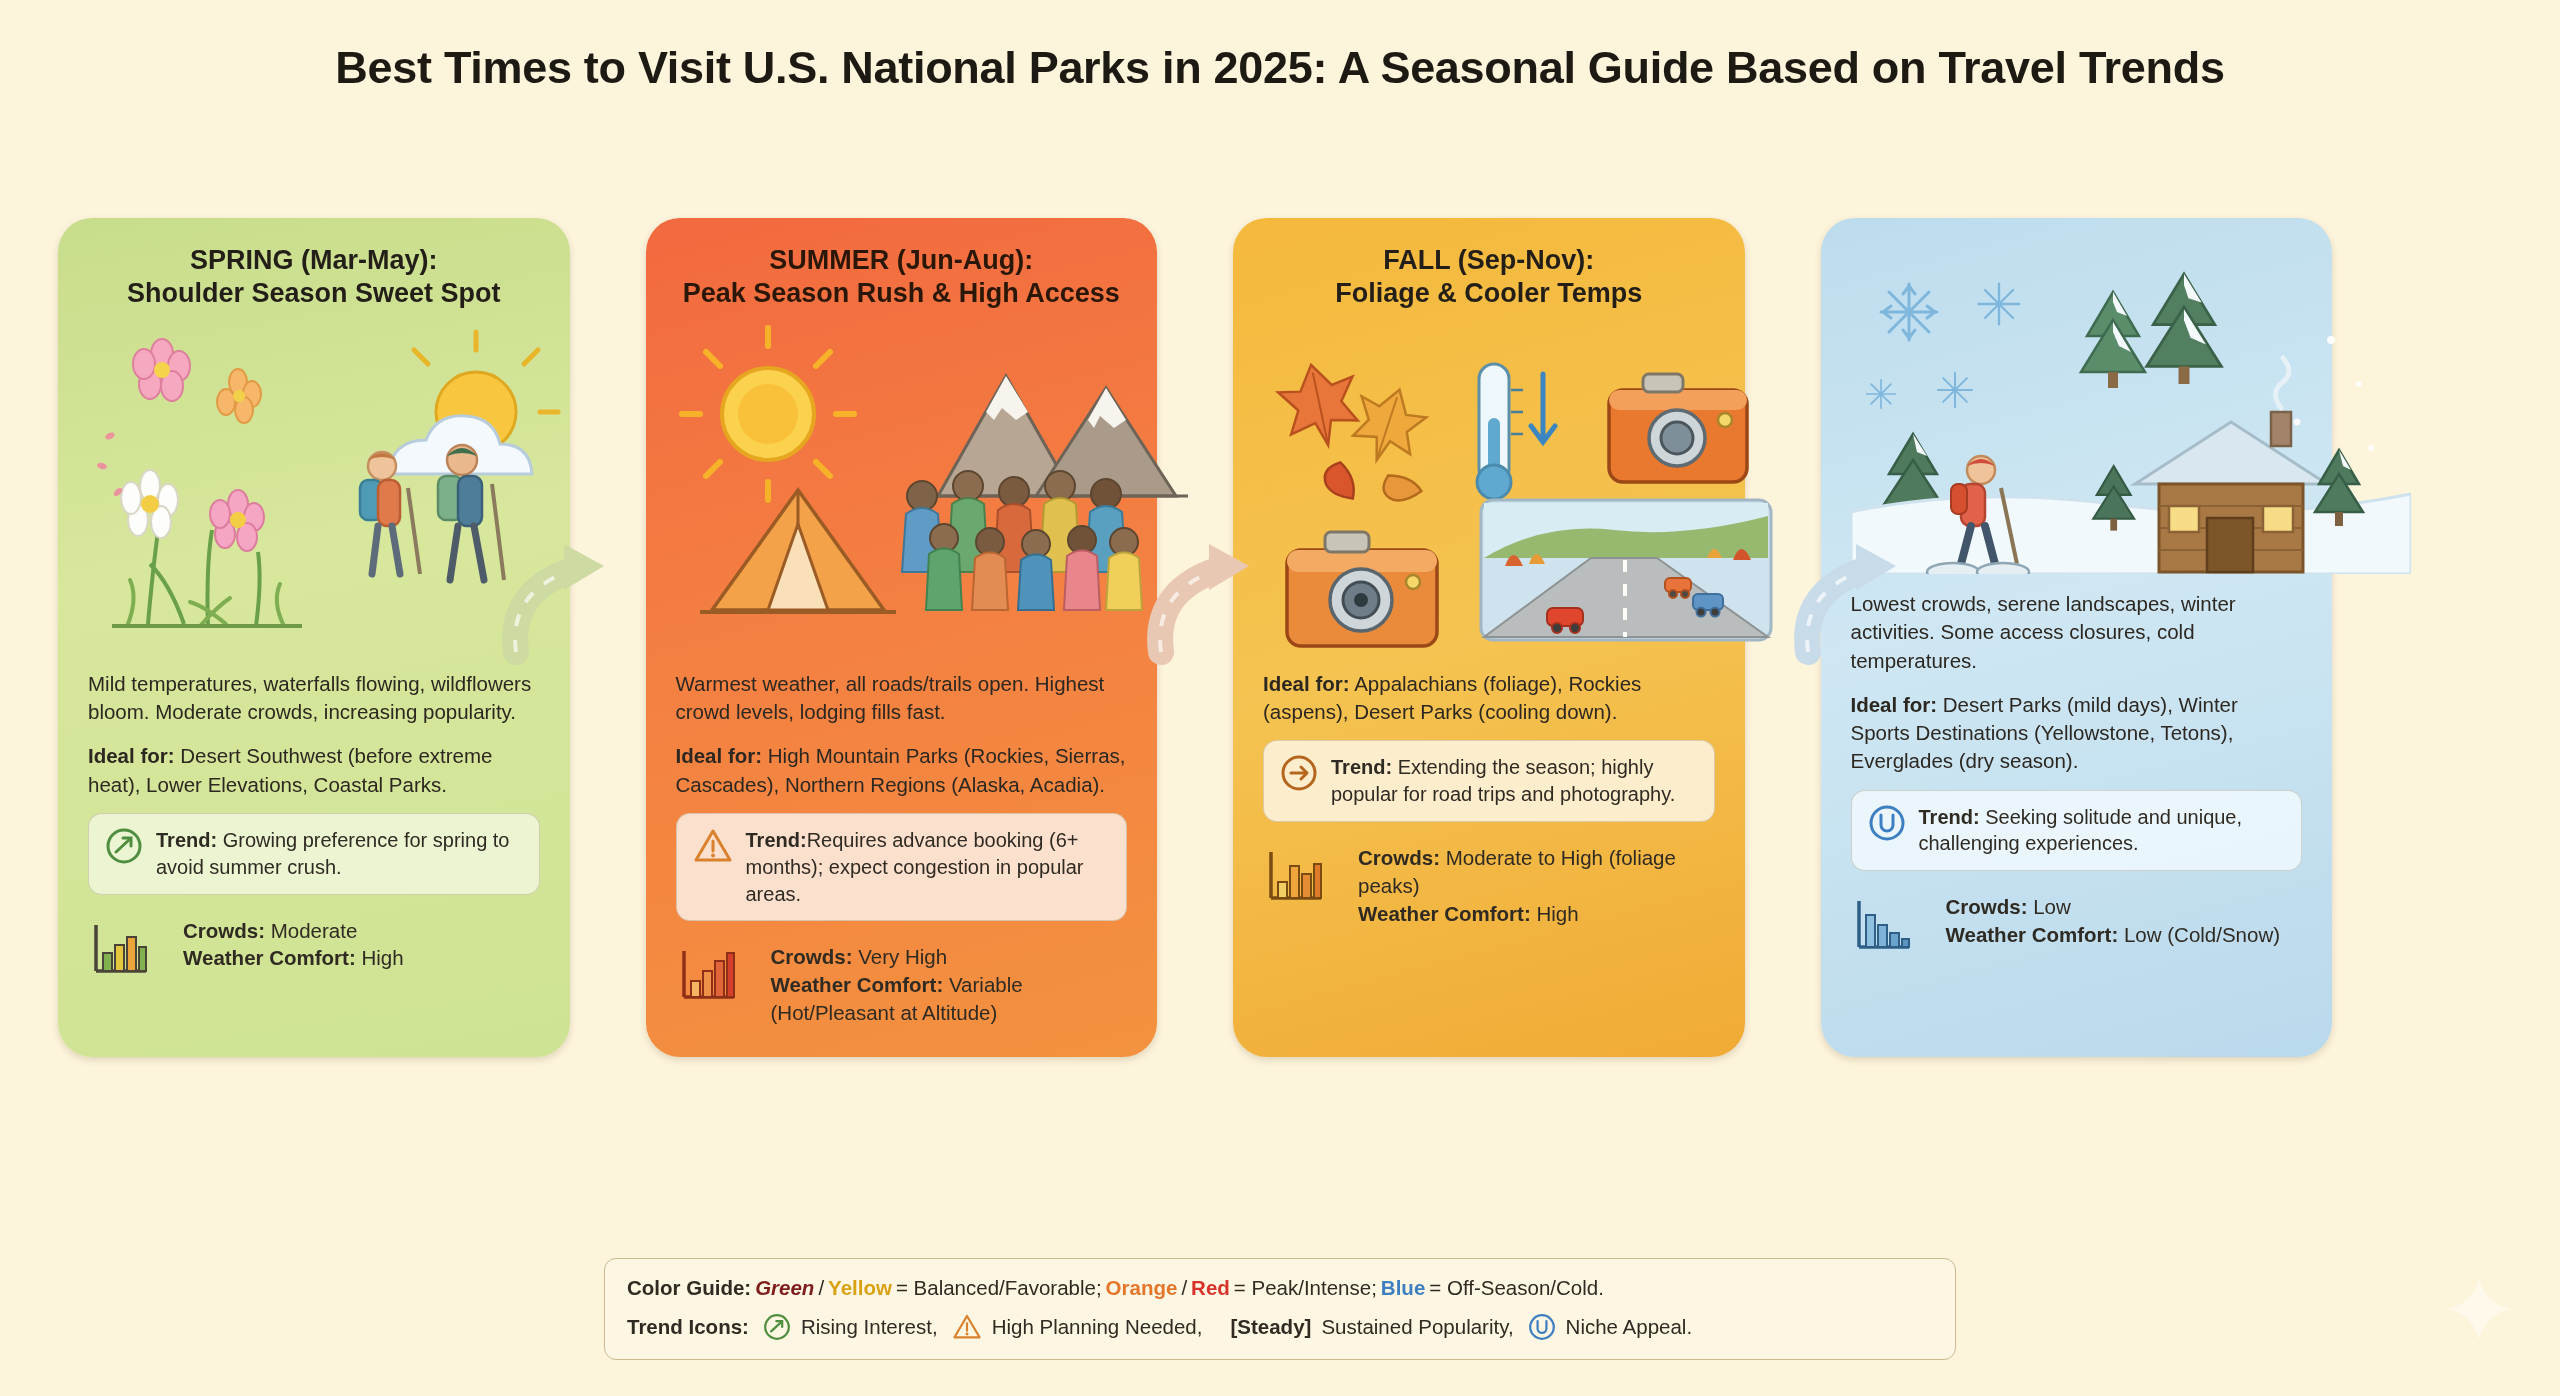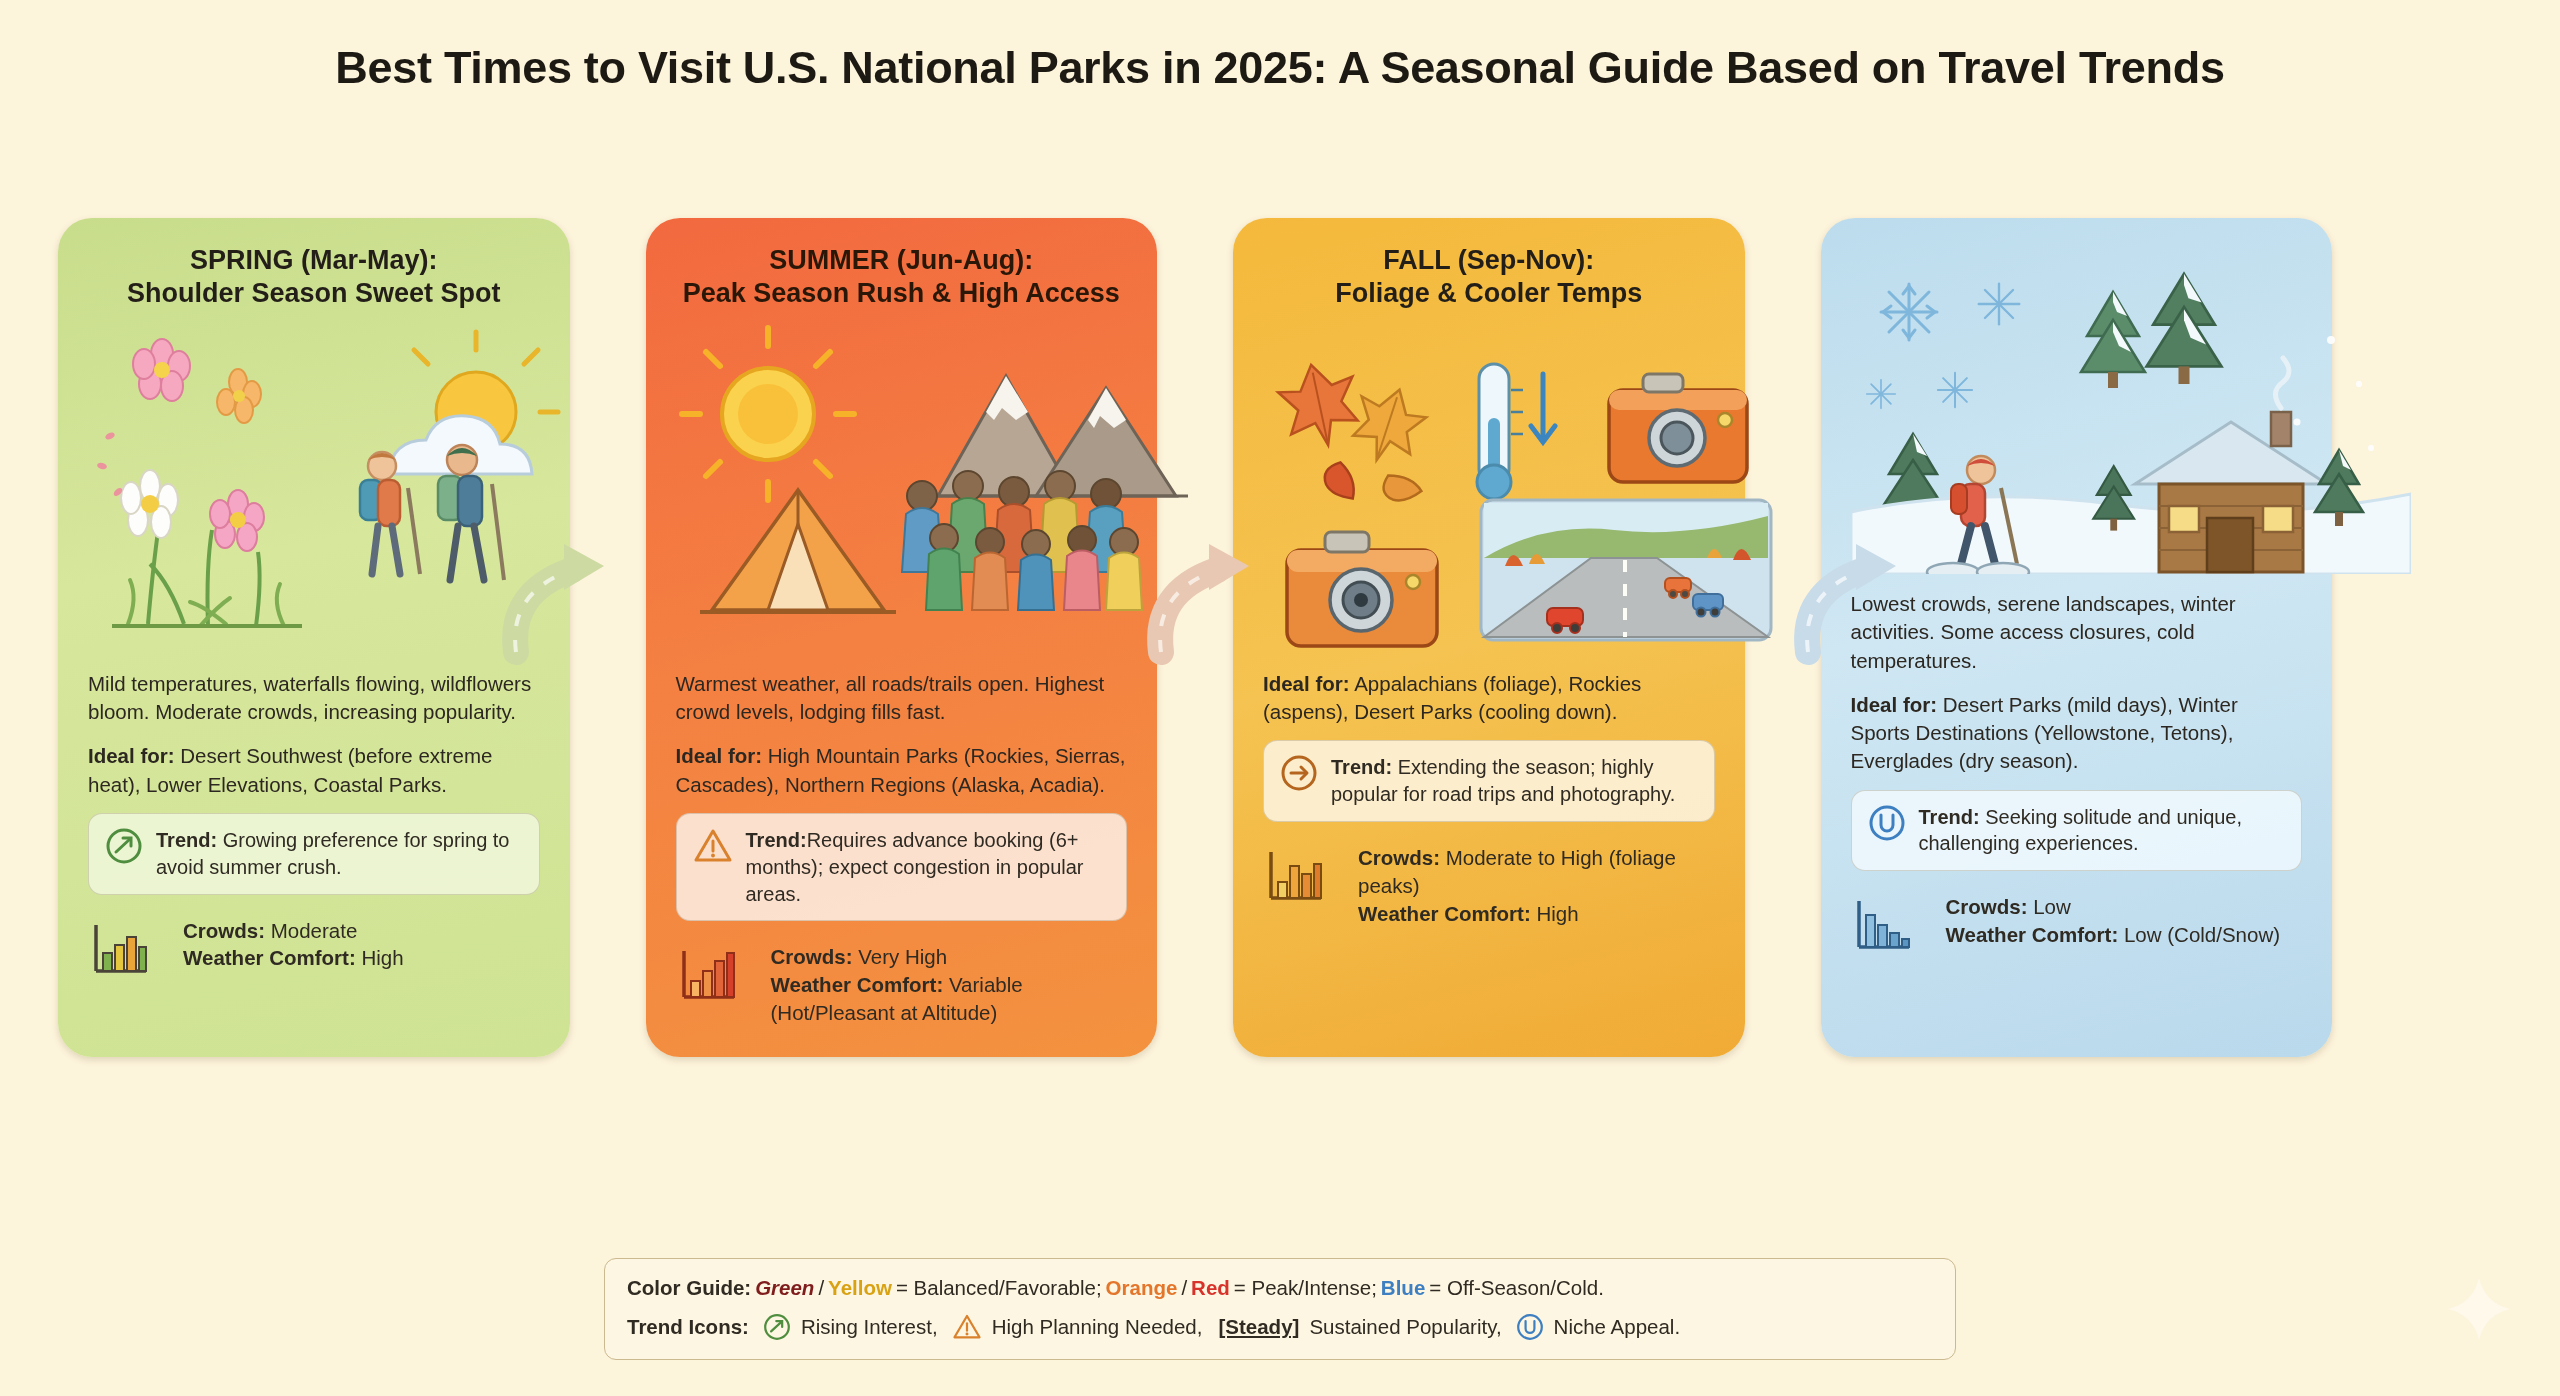--- a/index.html
+++ b/index.html
@@ -127,21 +127,21 @@
   }
   .legend-row { display: flex; align-items: center; flex-wrap: wrap; gap: 4px; }
   .legend-row + .legend-row { margin-top: 8px; }
   .legend b { font-weight: bold; text-align: right; }
   .swatch-green  { color: #7f1d1d; font-weight: bold; font-style: italic; }
   .swatch-yellow { color: #d9a213; font-weight: bold; }
   .swatch-orange { color: #e3762a; font-weight: bold; }
   .swatch-red    { color: #d8332b; font-weight: bold; }
   .swatch-blue   { color: #3d7fc1; font-weight: bold; }
   .legend-ic { display: inline-flex; align-items: center; margin: 0 6px 0 10px; vertical-align: middle; }
-  .steady-tag { font-weight: bold; margin: 0 6px 0 12px; text-decoration: underline; }
+  .steady-tag { font-weight: bold; margin: 0 6px 0 24px; }
 
   .sparkle {
     position: absolute;
     right: 46px; bottom: 52px;
     opacity: 0.55;
   }
 </style>
 </head>
 <body>
 

